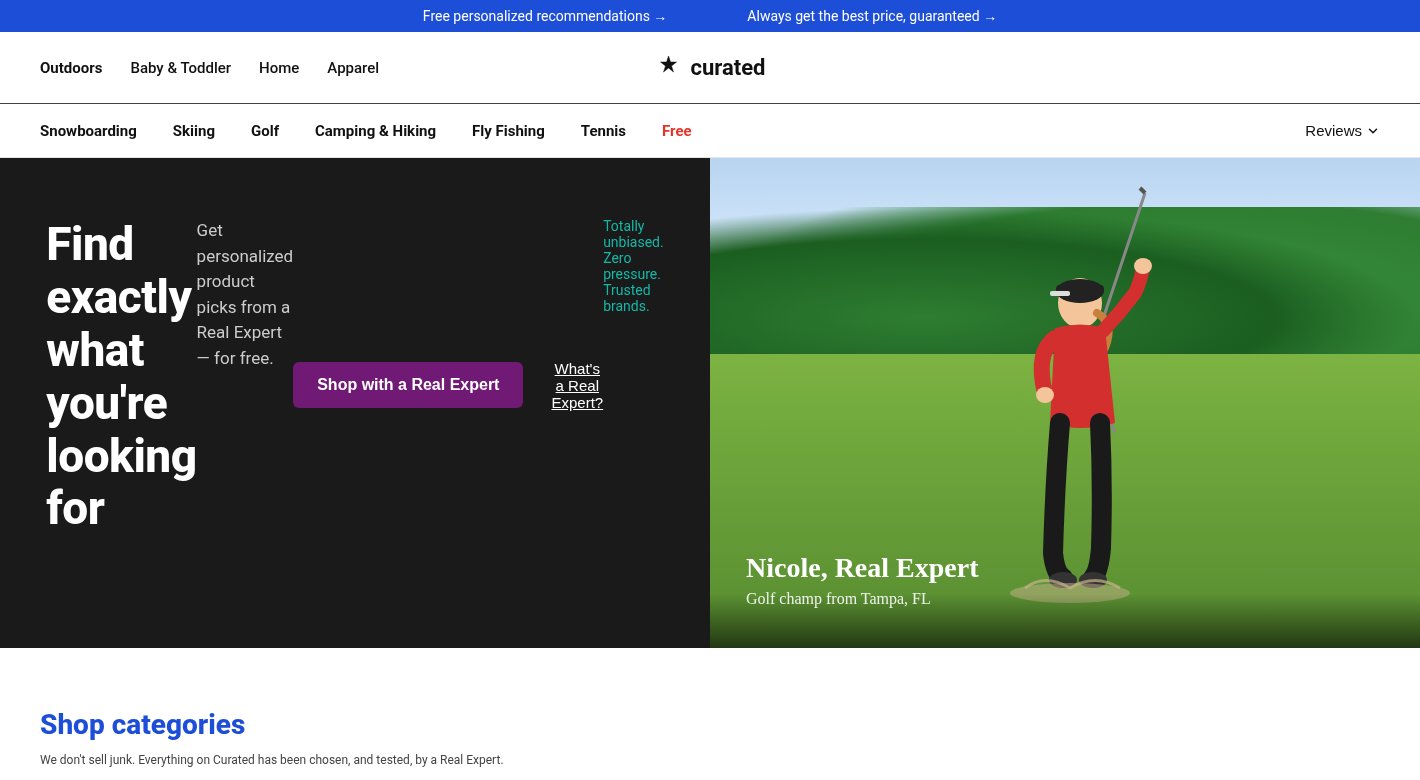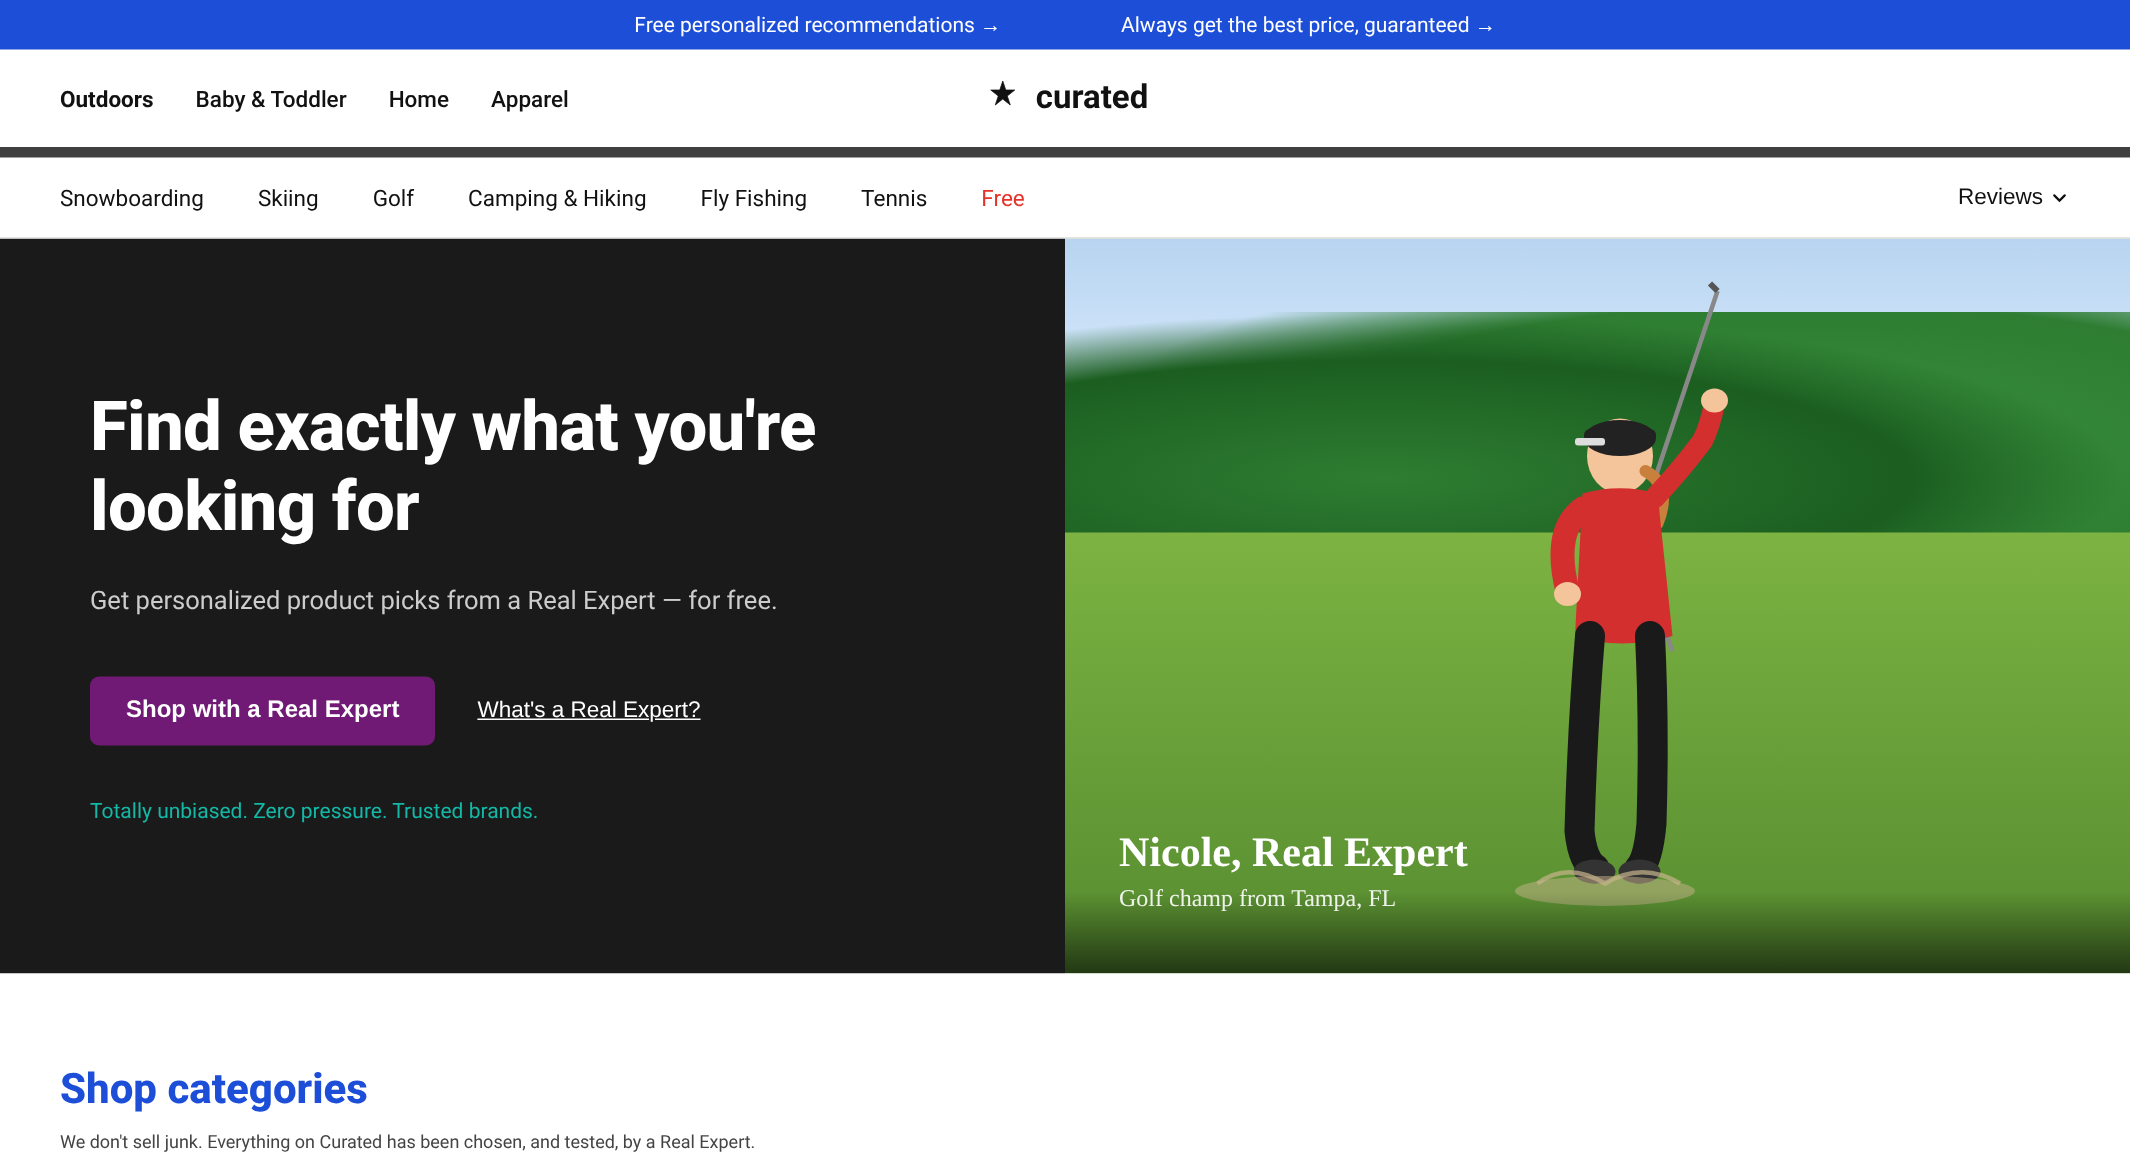--- a/index.html
+++ b/index.html
@@ -23,21 +23,21 @@
       align-items: center;
       gap: 4px;
     }
 
     
     .main-nav {
       display: flex;
       align-items: center;
       padding: 0 40px;
       height: 72px;
-      border-bottom: 7px solid #404040;
+      border-bottom: 1px solid #404040;
       position: relative;
     }
     .nav-left {
       display: flex;
       align-items: center;
       gap: 28px;
     }
     .nav-left a {
       text-decoration: none;
       color: #111;
@@ -94,21 +94,21 @@
       align-items: center;
       padding: 0 40px;
       height: 54px;
       border-bottom: 1px solid #e5e5e5;
       gap: 36px;
     }
     .category-nav a {
       text-decoration: none;
       color: #111;
       font-size: 15px;
-      font-weight: 400;
+      font-weight: 700;
       white-space: nowrap;
     }
     .category-nav a.sale { color: #e63329; }
     .category-nav .reviews-btn {
       margin-left: auto;
       display: flex;
       align-items: center;
       gap: 4px;
       background: none;
       border: none;
@@ -122,23 +122,23 @@
     .hero {
       display: flex;
       height: 490px;
       position: relative;
       overflow: hidden;
     }
     .hero-left {
       width: 50%;
       background: #1a1a1a;
       display: flex;
-      flex-direction: column;
+      flex-direction: row;
       justify-content: center;
-      padding: 60px 60px;
+      padding: 60px 95px;
       color: #fff;
     }
     .hero-left h1 {
       font-size: 46px;
       font-weight: 800;
       line-height: 1.15;
       margin-bottom: 24px;
       letter-spacing: -0.5px;
     }
     .hero-left .subtitle {

